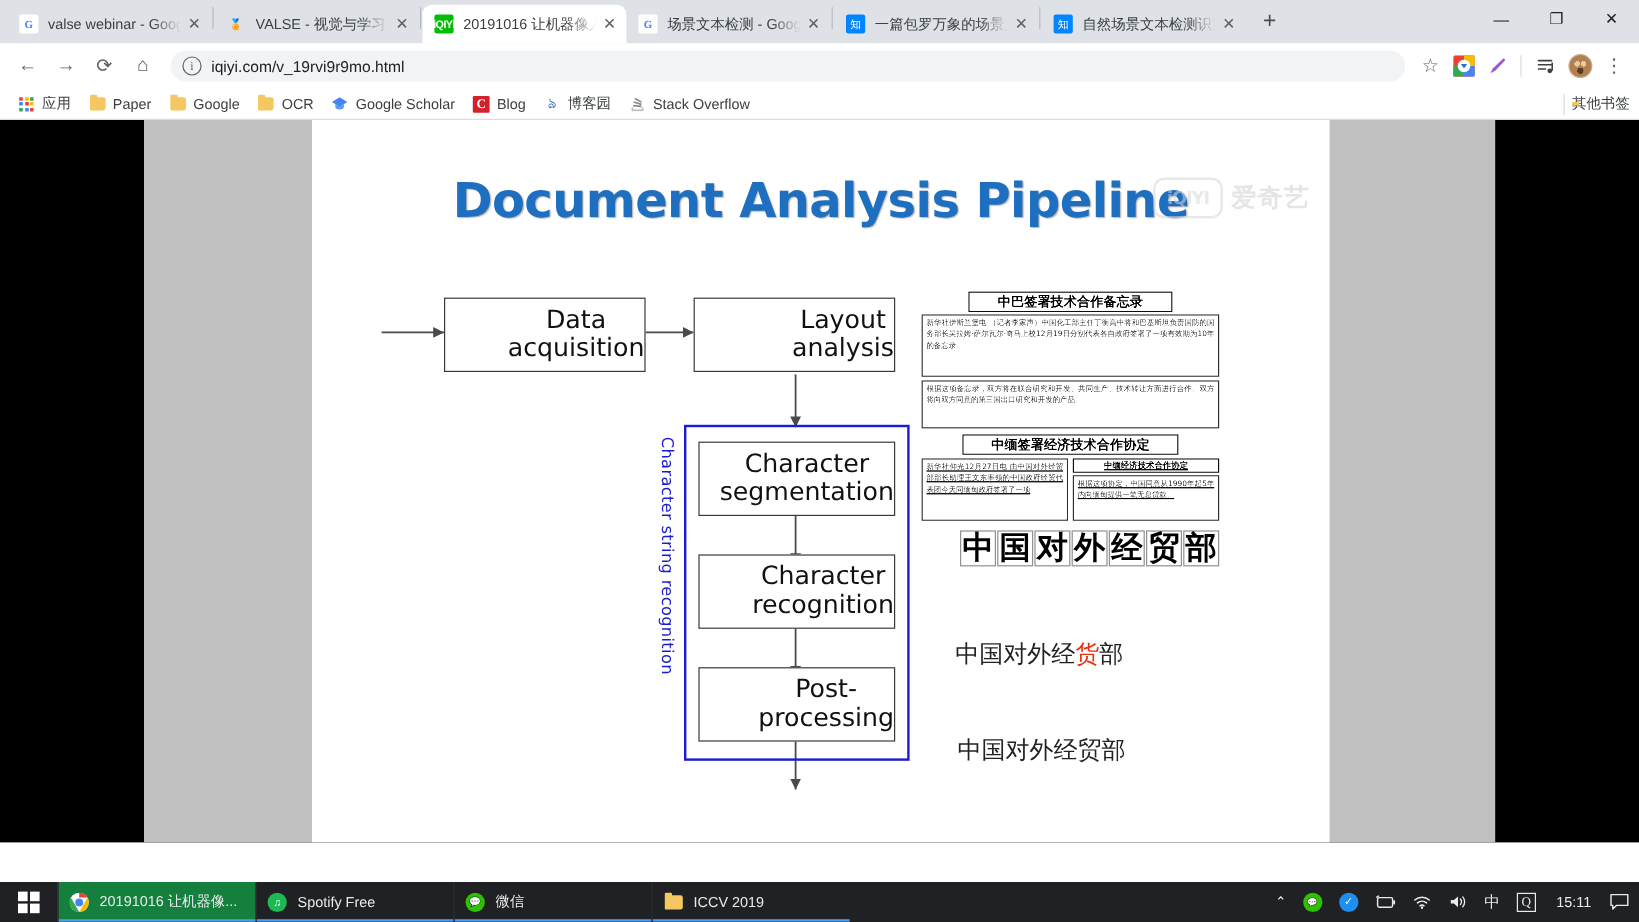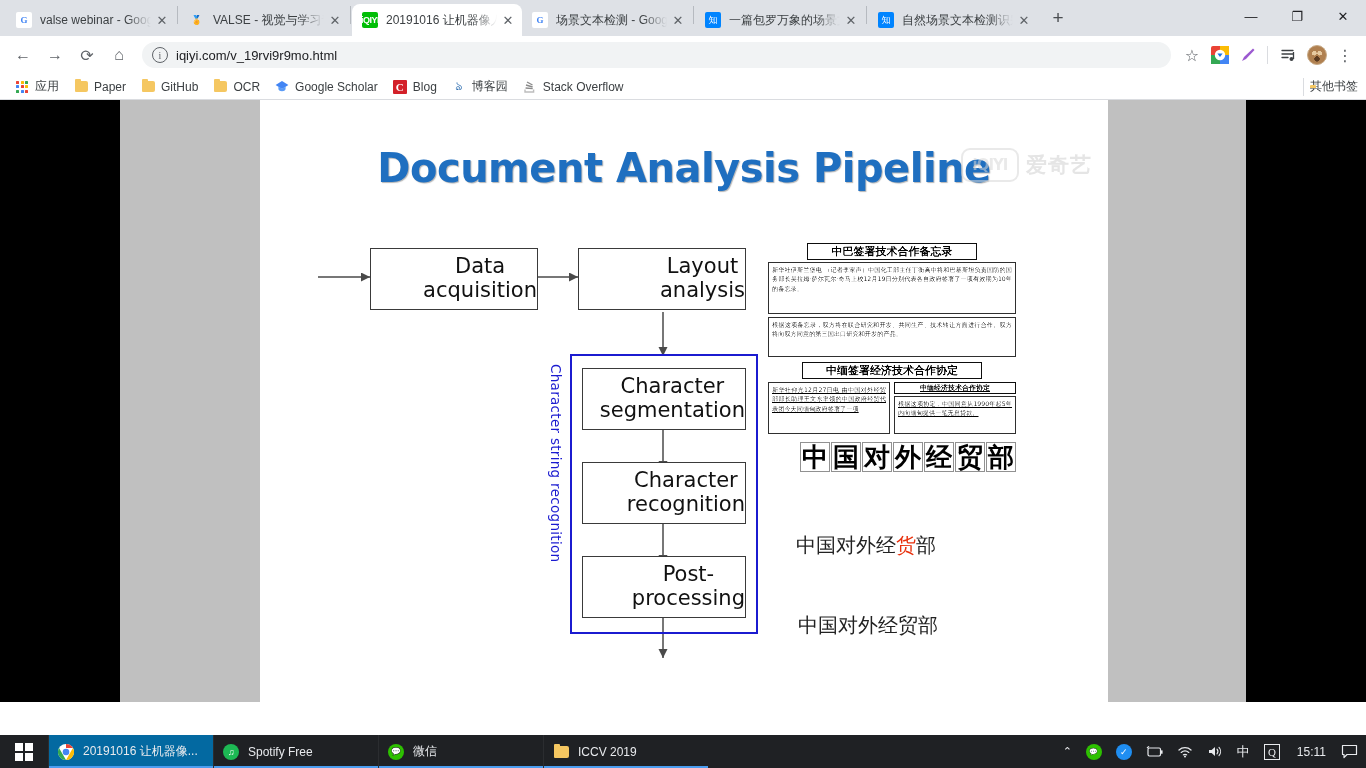--- a/index.html
+++ b/index.html
@@ -230,21 +230,21 @@
     background:#1f2124; display:flex; align-items:center;
     color:#e8eaed; font-size:12px;
   }
   .startbtn { width:48px;height:33px;display:flex;align-items:center;justify-content:center; }
   .winlogo { display:grid;grid-template-columns:repeat(2,8px);grid-template-rows:repeat(2,8px);gap:2px; }
   .winlogo i { background:#fff; display:block; }
   .tbtask {
     height:33px; width:165px; display:flex; align-items:center; padding:0 8px;
     position:relative; border-left:1px solid #2b2d30;
   }
-  .tbtask.active { background:#0369a1; }
+  .tbtask.active { background:#15803d; }
   .tbtask::after {
     content:""; position:absolute; left:0; right:0; bottom:0; height:2px; background:#4a9df0;
   }
   .tbtask .ticon { width:18px;height:18px;margin-right:8px;flex:0 0 18px;display:flex;align-items:center;justify-content:center;font-size:12px; }
   .tbtask .tlabel { overflow:hidden;white-space:nowrap;text-overflow:ellipsis; }
   .tray { margin-left:auto; display:flex; align-items:center; height:33px; padding-right:4px; }
   .tray .ti { padding:0 7px; display:flex; align-items:center; height:33px; font-size:13px; color:#e8eaed; }
   .tray .clock { padding:0 10px; font-size:12px; }
   .notif { width:26px;height:33px;display:flex;align-items:center;justify-content:center; }
 
@@ -374,21 +374,21 @@
       <span class="bmicon">
           <span class="folder"></span>
         </span>
       <span>Paper</span>
     </div>
 
     <div class="bm">
       <span class="bmicon">
           <span class="folder"></span>
         </span>
-      <span>GitHub</span>
+      <span>Google</span>
     </div>
 
     <div class="bm">
       <span class="bmicon">
           <span class="folder"></span>
         </span>
       <span>OCR</span>
     </div>
 
     <div class="bm">

